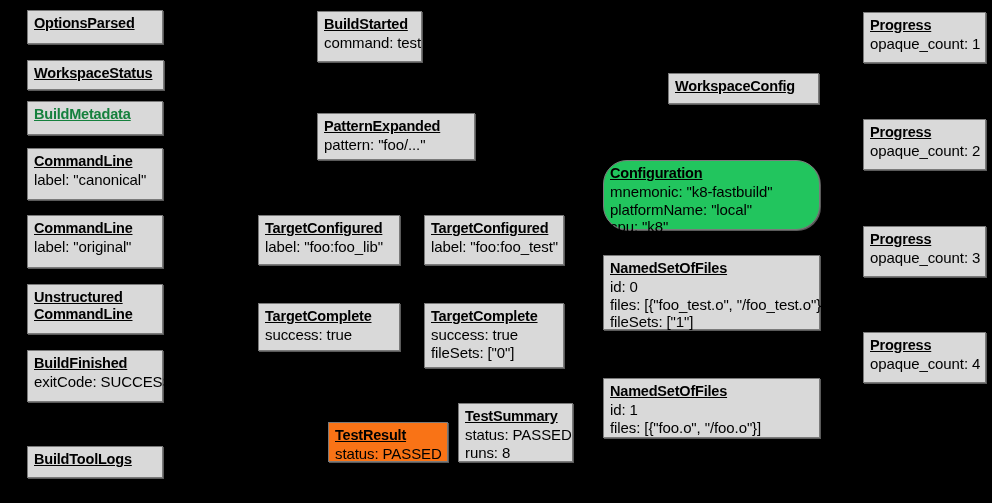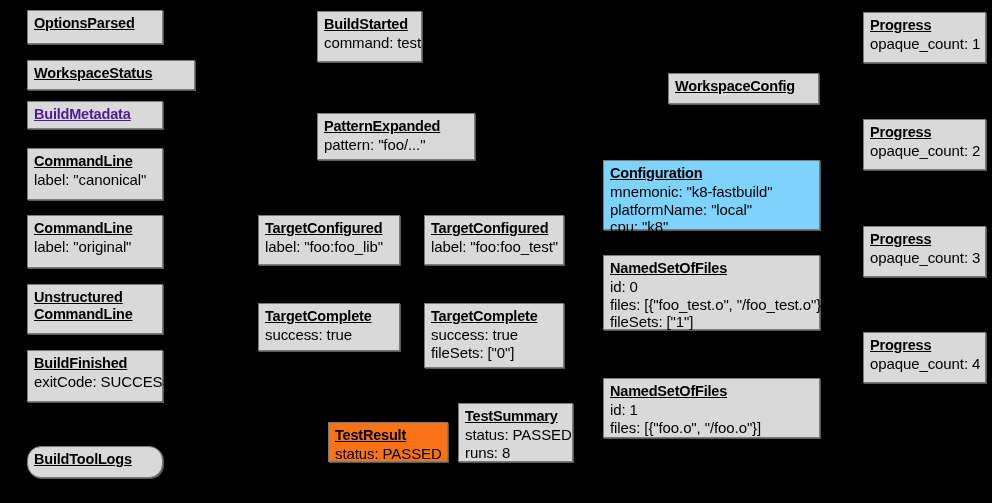--- a/index.html
+++ b/index.html
@@ -44,43 +44,43 @@
     letter-spacing: -0.1px;
   }
 </style>
 </head>
 <body>
 
 <div id="canvas" style="width: 992px; height: 503px; background: rgb(0, 0, 0); margin-left: 17px;">
     <div class="node" style="left: 10px; top: 10px; width: 136px; height: 34px; background: rgb(217, 217, 217); border-color: rgb(122, 122, 122); color: rgb(0, 0, 0);">
       <span class="node-title">OptionsParsed</span>
     </div>
-    <div class="node" style="left: 10px; top: 60px; width: 168px; height: 30px; background: rgb(217, 217, 217); border-color: rgb(122, 122, 122); color: rgb(0, 0, 0);">
+    <div class="node" style="left: 10px; top: 60px; width: 137px; height: 30px; background: rgb(217, 217, 217); border-color: rgb(122, 122, 122); color: rgb(0, 0, 0);">
       <span class="node-title">WorkspaceStatus</span>
     </div>
-    <div class="node" style="left: 10px; top: 101px; width: 136px; height: 28px; background: rgb(217, 217, 217); border-color: rgb(122, 122, 122); color: #4c1d95; text-decoration: underline;">
+    <div class="node" style="left: 10px; top: 101px; width: 136px; height: 34px; background: rgb(217, 217, 217); border-color: rgb(122, 122, 122); color: #15803d; text-decoration: underline;">
       <span class="node-title">BuildMetadata</span>
     </div>
     <div class="node" style="left: 10px; top: 148px; width: 136px; height: 52px; background: rgb(217, 217, 217); border-color: rgb(122, 122, 122); color: rgb(0, 0, 0);">
       <span class="node-title">CommandLine</span>
       <span class="node-field">label: "canonical"</span>
     </div>
     <div class="node" style="left: 10px; top: 215px; width: 136px; height: 53px; background: rgb(217, 217, 217); border-color: rgb(122, 122, 122); color: rgb(0, 0, 0);">
       <span class="node-title">CommandLine</span>
       <span class="node-field">label: "original"</span>
     </div>
     <div class="node" style="left: 10px; top: 284px; width: 136px; height: 50px; background: rgb(217, 217, 217); border-color: rgb(122, 122, 122); color: rgb(0, 0, 0);">
       <span class="node-title">Unstructured
 CommandLine</span>
     </div>
     <div class="node" style="left: 10px; top: 350px; width: 136px; height: 52px; background: rgb(217, 217, 217); border-color: rgb(122, 122, 122); color: rgb(0, 0, 0);">
       <span class="node-title">BuildFinished</span>
       <span class="node-field">exitCode: SUCCESS</span>
     </div>
-    <div class="node" style="left: 10px; top: 446px; width: 136px; height: 32px; background: rgb(217, 217, 217); border-color: rgb(122, 122, 122); color: rgb(0, 0, 0); border-radius: 14px;">
+    <div class="node" style="left: 10px; top: 446px; width: 136px; height: 32px; background: rgb(217, 217, 217); border-color: rgb(122, 122, 122); color: rgb(0, 0, 0);">
       <span class="node-title">BuildToolLogs</span>
     </div>
     <div class="node" style="left: 300px; top: 11px; width: 105px; height: 51px; background: rgb(217, 217, 217); border-color: rgb(122, 122, 122); color: rgb(0, 0, 0);">
       <span class="node-title">BuildStarted</span>
       <span class="node-field">command: test</span>
     </div>
     <div class="node" style="left: 300px; top: 113px; width: 158px; height: 47px; background: rgb(217, 217, 217); border-color: rgb(122, 122, 122); color: rgb(0, 0, 0);">
       <span class="node-title">PatternExpanded</span>
       <span class="node-field">pattern: "foo/..."</span>
     </div>
@@ -106,21 +106,21 @@
       <span class="node-field">status: PASSED</span>
     </div>
     <div class="node" style="left: 441px; top: 403px; width: 115px; height: 59px; background: rgb(217, 217, 217); border-color: rgb(122, 122, 122); color: rgb(0, 0, 0);">
       <span class="node-title">TestSummary</span>
       <span class="node-field">status: PASSED</span>
       <span class="node-field">runs: 8</span>
     </div>
     <div class="node" style="left: 651px; top: 73px; width: 151px; height: 31px; background: rgb(217, 217, 217); border-color: rgb(122, 122, 122); color: rgb(0, 0, 0);">
       <span class="node-title">WorkspaceConfig</span>
     </div>
-    <div class="node" style="left: 586px; top: 160px; width: 217px; height: 70px; background: #7dd3fc; border-color: rgb(122, 122, 122); color: rgb(0, 0, 0);">
+    <div class="node" style="left: 586px; top: 160px; width: 217px; height: 70px; background: #22c55e; border-color: rgb(122, 122, 122); color: rgb(0, 0, 0); border-radius: 24px;">
       <span class="node-title">Configuration</span>
       <span class="node-field">mnemonic: "k8-fastbuild"</span>
       <span class="node-field">platformName: "local"</span>
       <span class="node-field">cpu: "k8"</span>
     </div>
     <div class="node" style="left: 586px; top: 255px; width: 217px; height: 75px; background: rgb(217, 217, 217); border-color: rgb(122, 122, 122); color: rgb(0, 0, 0);">
       <span class="node-title">NamedSetOfFiles</span>
       <span class="node-field">id: 0</span>
       <span class="node-field">files: [{"foo_test.o", "/foo_test.o"}]</span>
       <span class="node-field">fileSets: ["1"]</span>

